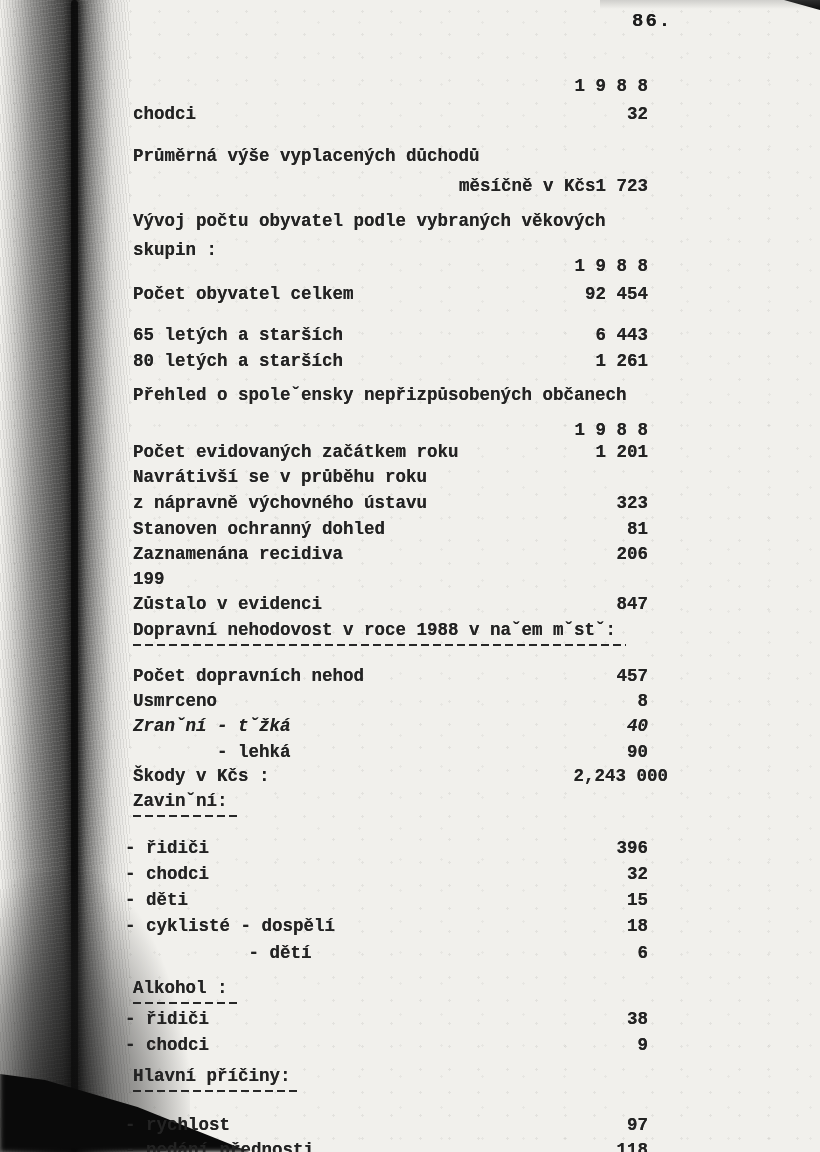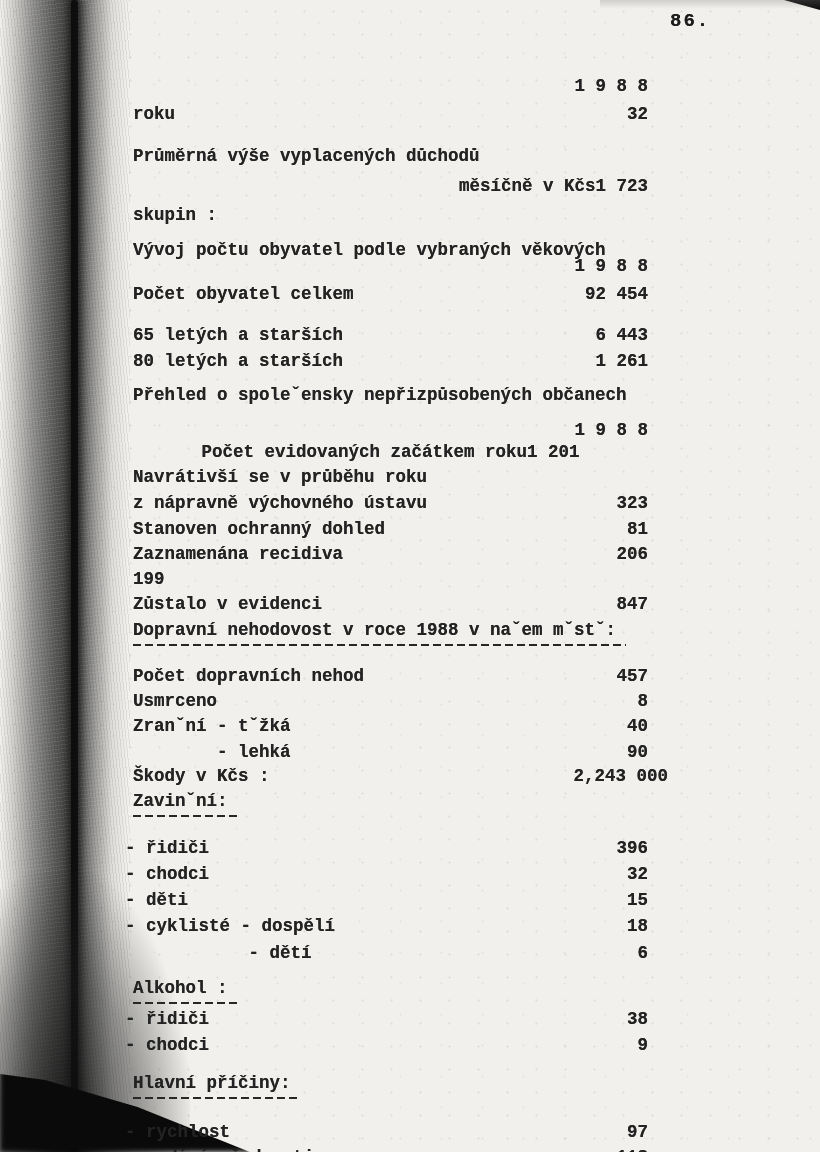--- a/index.html
+++ b/index.html
@@ -55,21 +55,21 @@
   }
   .corner-tr{
     position:absolute;right:0;top:0;width:36px;height:10px;background:#101010;
     clip-path:polygon(0 0,100% 0,100% 100%);
   }
   .top-smudge{
     position:absolute;top:0;left:600px;width:220px;height:9px;
     background:linear-gradient(180deg, rgba(120,120,120,0.28), rgba(120,120,120,0));
   }
   .page-number{
-    position:absolute;left:670px;top:10px;
+    position:absolute;left:632px;top:10px;
     font-size:19px;font-weight:700;color:#1d1d1d;letter-spacing:2px;
     text-shadow:0 0 0.6px rgba(20,20,20,0.8);
   }
   #doc{
     position:absolute;left:133px;top:73px;width:515px;
     color:#232323;
   }
   .line{
     display:flex;justify-content:space-between;
     line-height:26px;font-size:17.5px;font-weight:700;white-space:pre;
@@ -92,50 +92,50 @@
 <div class="gutter-core"></div>
 <div class="gutter-bottom"></div>
 <div class="corner-blob"></div>
 <div class="corner-tr"></div>
 <div class="top-smudge"></div>
 
 <div class="page-number">86.</div>
 <div id="doc">
   <div>
       <div class="line year"><span class="value">1 9 8 8</span></div>
-      <div class="line row" style="margin-top: 2px;"><span class="label">roku</span><span class="value">32</span></div>
+      <div class="line row" style="margin-top: 2px;"><span class="label">chodci</span><span class="value">32</span></div>
       <div class="line text" style="margin-top: 16px;"><span class="label">Průměrná výše vyplacených důchodů</span></div>
       <div class="line row" style="margin-top: 4px; justify-content: flex-end;"><span class="label">měsíčně v Kčs</span><span class="value">1 723</span></div>
+      <div class="line text" style="margin-top: 9px;"><span class="label">Vývoj počtu obyvatel podle vybraných věkových</span></div>
       <div class="line text" style="margin-top: 3px;"><span class="label">skupin :</span></div>
-      <div class="line text" style="margin-top: 9px;"><span class="label">Vývoj počtu obyvatel podle vybraných věkových</span></div>
       <div class="line year" style="margin-top: -10px;"><span class="value">1 9 8 8</span></div>
       <div class="line row" style="margin-top: 2px;"><span class="label">Počet obyvatel celkem</span><span class="value">92 454</span></div>
       <div class="line row" style="margin-top: 15px;"><span class="label">65 letých a starších</span><span class="value">6 443</span></div>
       <div class="line row"><span class="label">80 letých a starších</span><span class="value">1 261</span></div>
       <div class="line text" style="margin-top: 8px;"><span class="label">Přehled o spoleˇensky nepřizpůsobených občanech</span></div>
       <div class="line year" style="margin-top: 9px;"><span class="value">1 9 8 8</span></div>
-      <div class="line row" style="margin-top: -4px; justify-content: center;"><span class="label">Počet evidovaných začátkem roku</span><span class="value">1 201</span></div>
+      <div class="line row" style="margin-top: -4px;"><span class="label">Počet evidovaných začátkem roku</span><span class="value">1 201</span></div>
       <div class="line text" style="margin-top: -1px;"><span class="label">Navrátivší se v průběhu roku</span></div>
       <div class="line row"><span class="label">z nápravně výchovného ústavu</span><span class="value">323</span></div>
       <div class="line row"><span class="label">Stanoven ochranný dohled</span><span class="value">81</span></div>
       <div class="line row" style="margin-top: -1px;"><span class="label">Zaznamenána recidiva</span><span class="value">206</span></div>
       <div class="line row" style="margin-top: -1px;"><span class="value">199</span></div>
       <div class="line row" style="margin-top: -1px;"><span class="label">Zůstalo v evidenci</span><span class="value">847</span></div>
       <div class="line heading" style=""><span class="heading-label">Dopravní nehodovost v roce 1988 v naˇem mˇstˇ:</span></div>
       <div class="line row" style="margin-top: 17px;"><span class="label">Počet dopravních nehod</span><span class="value">457</span></div>
       <div class="line row" style="margin-top: -1px;"><span class="label">Usmrceno</span><span class="value">8</span></div>
-      <div class="line row" style="margin-top: -1px;"><span class="label">Zranˇní - tˇžká</span><span class="value">40</span></div>
+      <div class="line row" style="margin-top: -1px; font-style: italic;"><span class="label">Zranˇní - tˇžká</span><span class="value">40</span></div>
       <div class="line row"><span class="label" style="padding-left: 8ch;">- lehká</span><span class="value">90</span></div>
       <div class="line row" style="margin-top: -2px;"><span class="label">Škody v Kčs :</span><span class="value" style="margin-right: -20px;">2,243 000</span></div>
       <div class="line heading" style="margin-top: -1px;"><span class="heading-label">Zavinˇní:</span></div>
       <div class="line row" style="margin-top: 18px;"><span class="label" style="margin-left: -8px;">- řidiči</span><span class="value">396</span></div>
       <div class="line row"><span class="label" style="margin-left: -8px;">- chodci</span><span class="value">32</span></div>
       <div class="line row"><span class="label" style="margin-left: -8px;">- děti</span><span class="value">15</span></div>
       <div class="line row"><span class="label" style="margin-left: -8px;">- cyklisté - dospělí</span><span class="value">18</span></div>
       <div class="line row" style="margin-top: 1px;"><span class="label" style="padding-left: 11ch;">- dětí</span><span class="value">6</span></div>
       <div class="line heading" style="margin-top: 9px;"><span class="heading-label">Alkohol :</span></div>
       <div class="line row" style="margin-top: 2px;"><span class="label" style="margin-left: -8px;">- řidiči</span><span class="value">38</span></div>
       <div class="line row"><span class="label" style="margin-left: -8px;">- chodci</span><span class="value">9</span></div>
-      <div class="line heading" style="margin-top: 12px;"><span class="heading-label">Hlavní příčiny:</span></div>
+      <div class="line heading" style="margin-top: 5px;"><span class="heading-label">Hlavní příčiny:</span></div>
       <div class="line row" style="margin-top: 20px;"><span class="label" style="margin-left: -8px;">- rychlost</span><span class="value">97</span></div>
       <div class="line row" style="margin-top: -1px;"><span class="label" style="margin-left: -8px;">- nedání přednosti</span><span class="value">118</span></div>
     </div>
 </div>
 
 </body></html>

